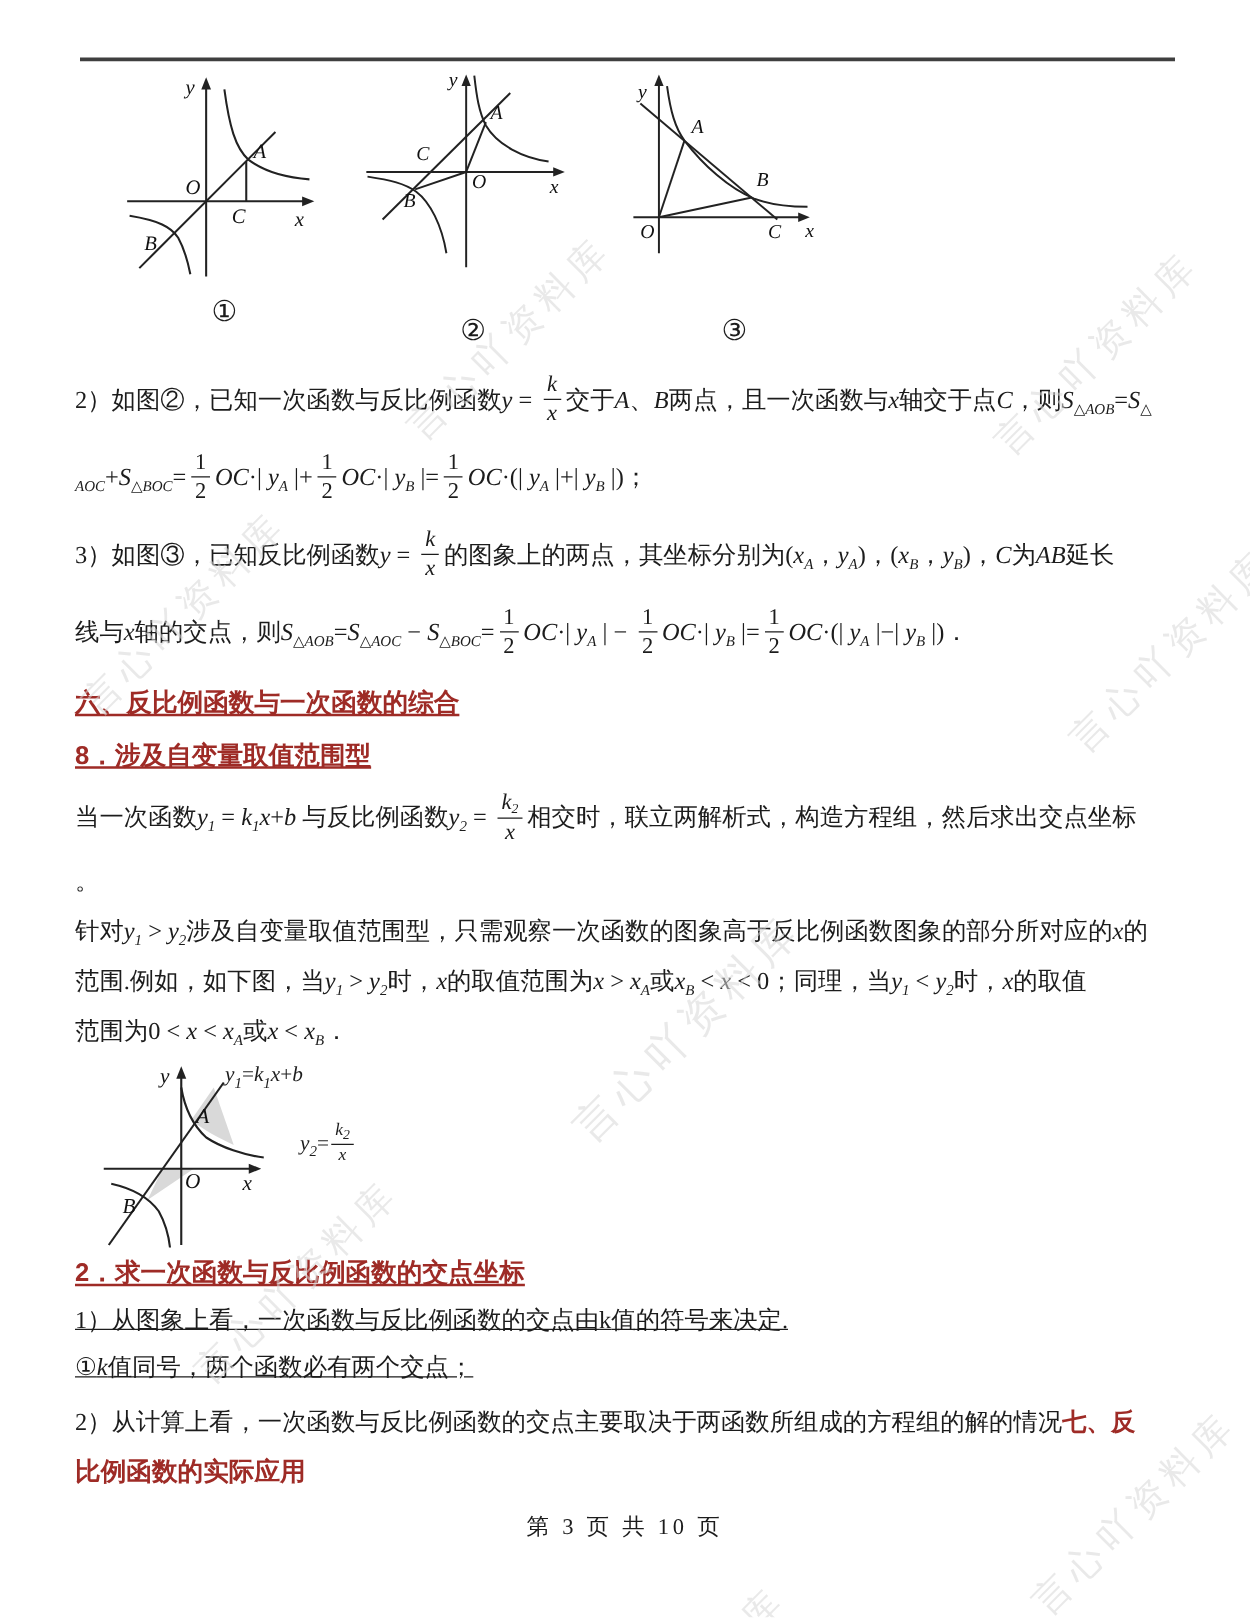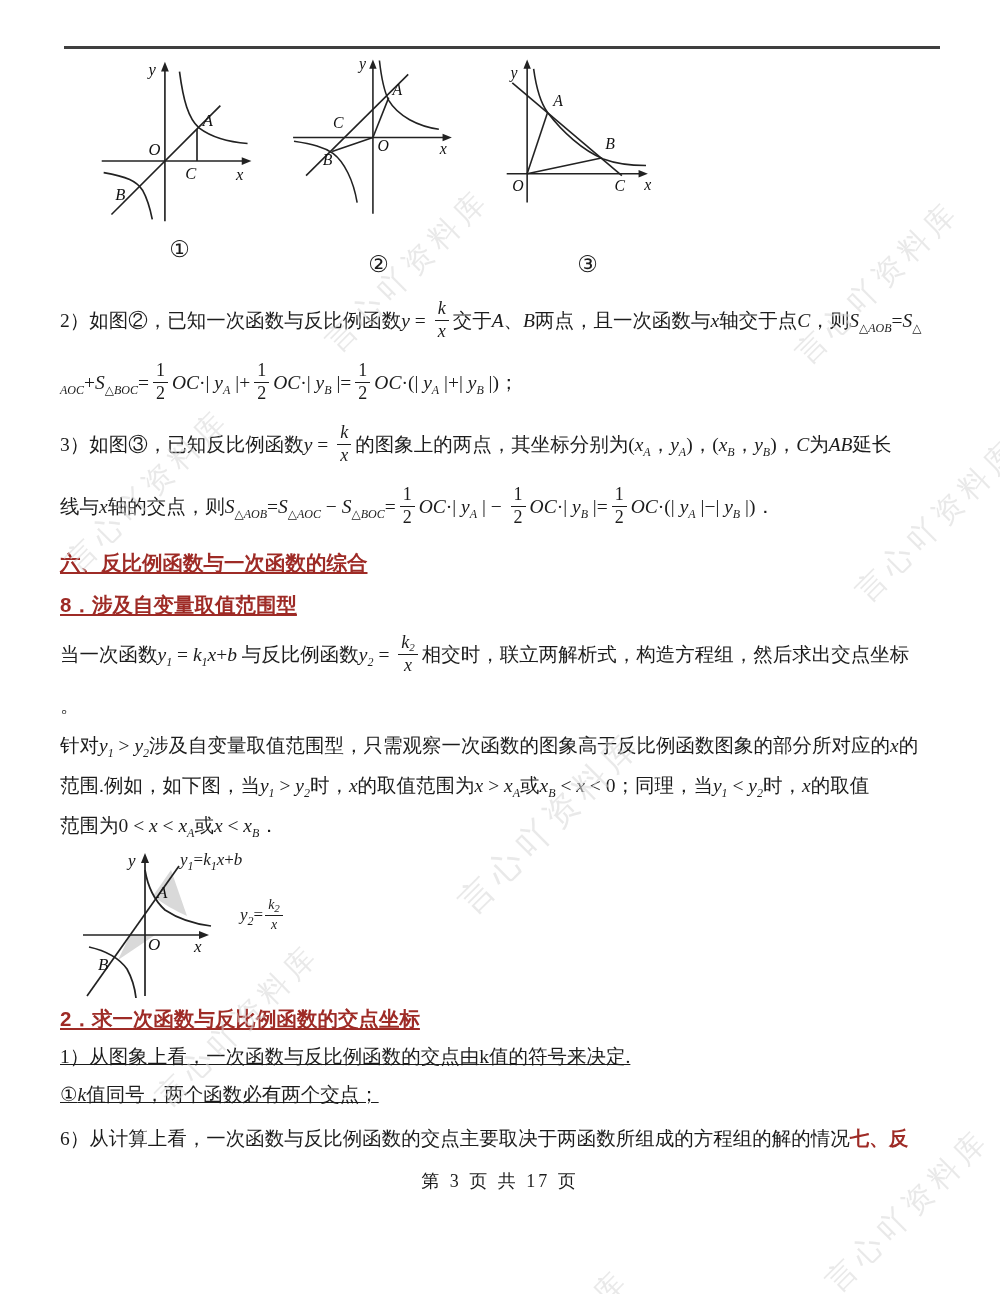--- a/index.html
+++ b/index.html
@@ -169,17 +169,18 @@
       <text x="82" y="48">A</text>
       <text x="23" y="120">B</text>
     </svg>
     <div class="fig-eq" style="left:80px;top:0px;"><span class="tok t-it">y</span><span class="t-sub">1</span><span class="tok">=</span><span class="tok t-it">k</span><span class="t-sub">1</span><span class="tok t-it">x</span><span class="tok">+</span><span class="tok t-it">b</span></div>
     <div class="fig-eq" style="left:140px;top:48px;"><span class="tok t-it">y</span><span class="t-sub">2</span><span class="tok">=</span><span class="frac t-it"><span class="fn">k<span class="t-sub">2</span></span><span class="fd">x</span></span></div>
   </div>
 
   <div class="line ls red-head mt10"><span class="tok">2．求一次函数与反比例函数的交点坐标</span></div>
   <div class="line ls"><span class="tok">1）从图象上看，一次函数与反比例函数的交点由</span><span class="tok">k</span><span class="tok">值的符号来决定.</span></div>
   <div class="line ls"><span class="tok">①</span><span class="tok t-it">k</span><span class="tok">值同号，两个函数必有两个交点；</span></div>
-  <div class="line lb mt4"><span class="tok">6）从计算上看，一次函数与反比例函数的交点主要取决于两函数所组成的方程组的解的情况</span><span class="tok t-red">七、反</span></div>
+  <div class="line lb mt4"><span class="tok">2）从计算上看，一次函数与反比例函数的交点主要取决于两函数所组成的方程组的解的情况</span><span class="tok t-red">七、反</span></div>
+  <div class="line lb red-head"><span class="tok">比例函数的实际应用</span></div>
 
-  <div class="footer">第 3 页 共 17 页</div>
+  <div class="footer">第 3 页 共 10 页</div>
 
 </div>
 
 </body></html>

